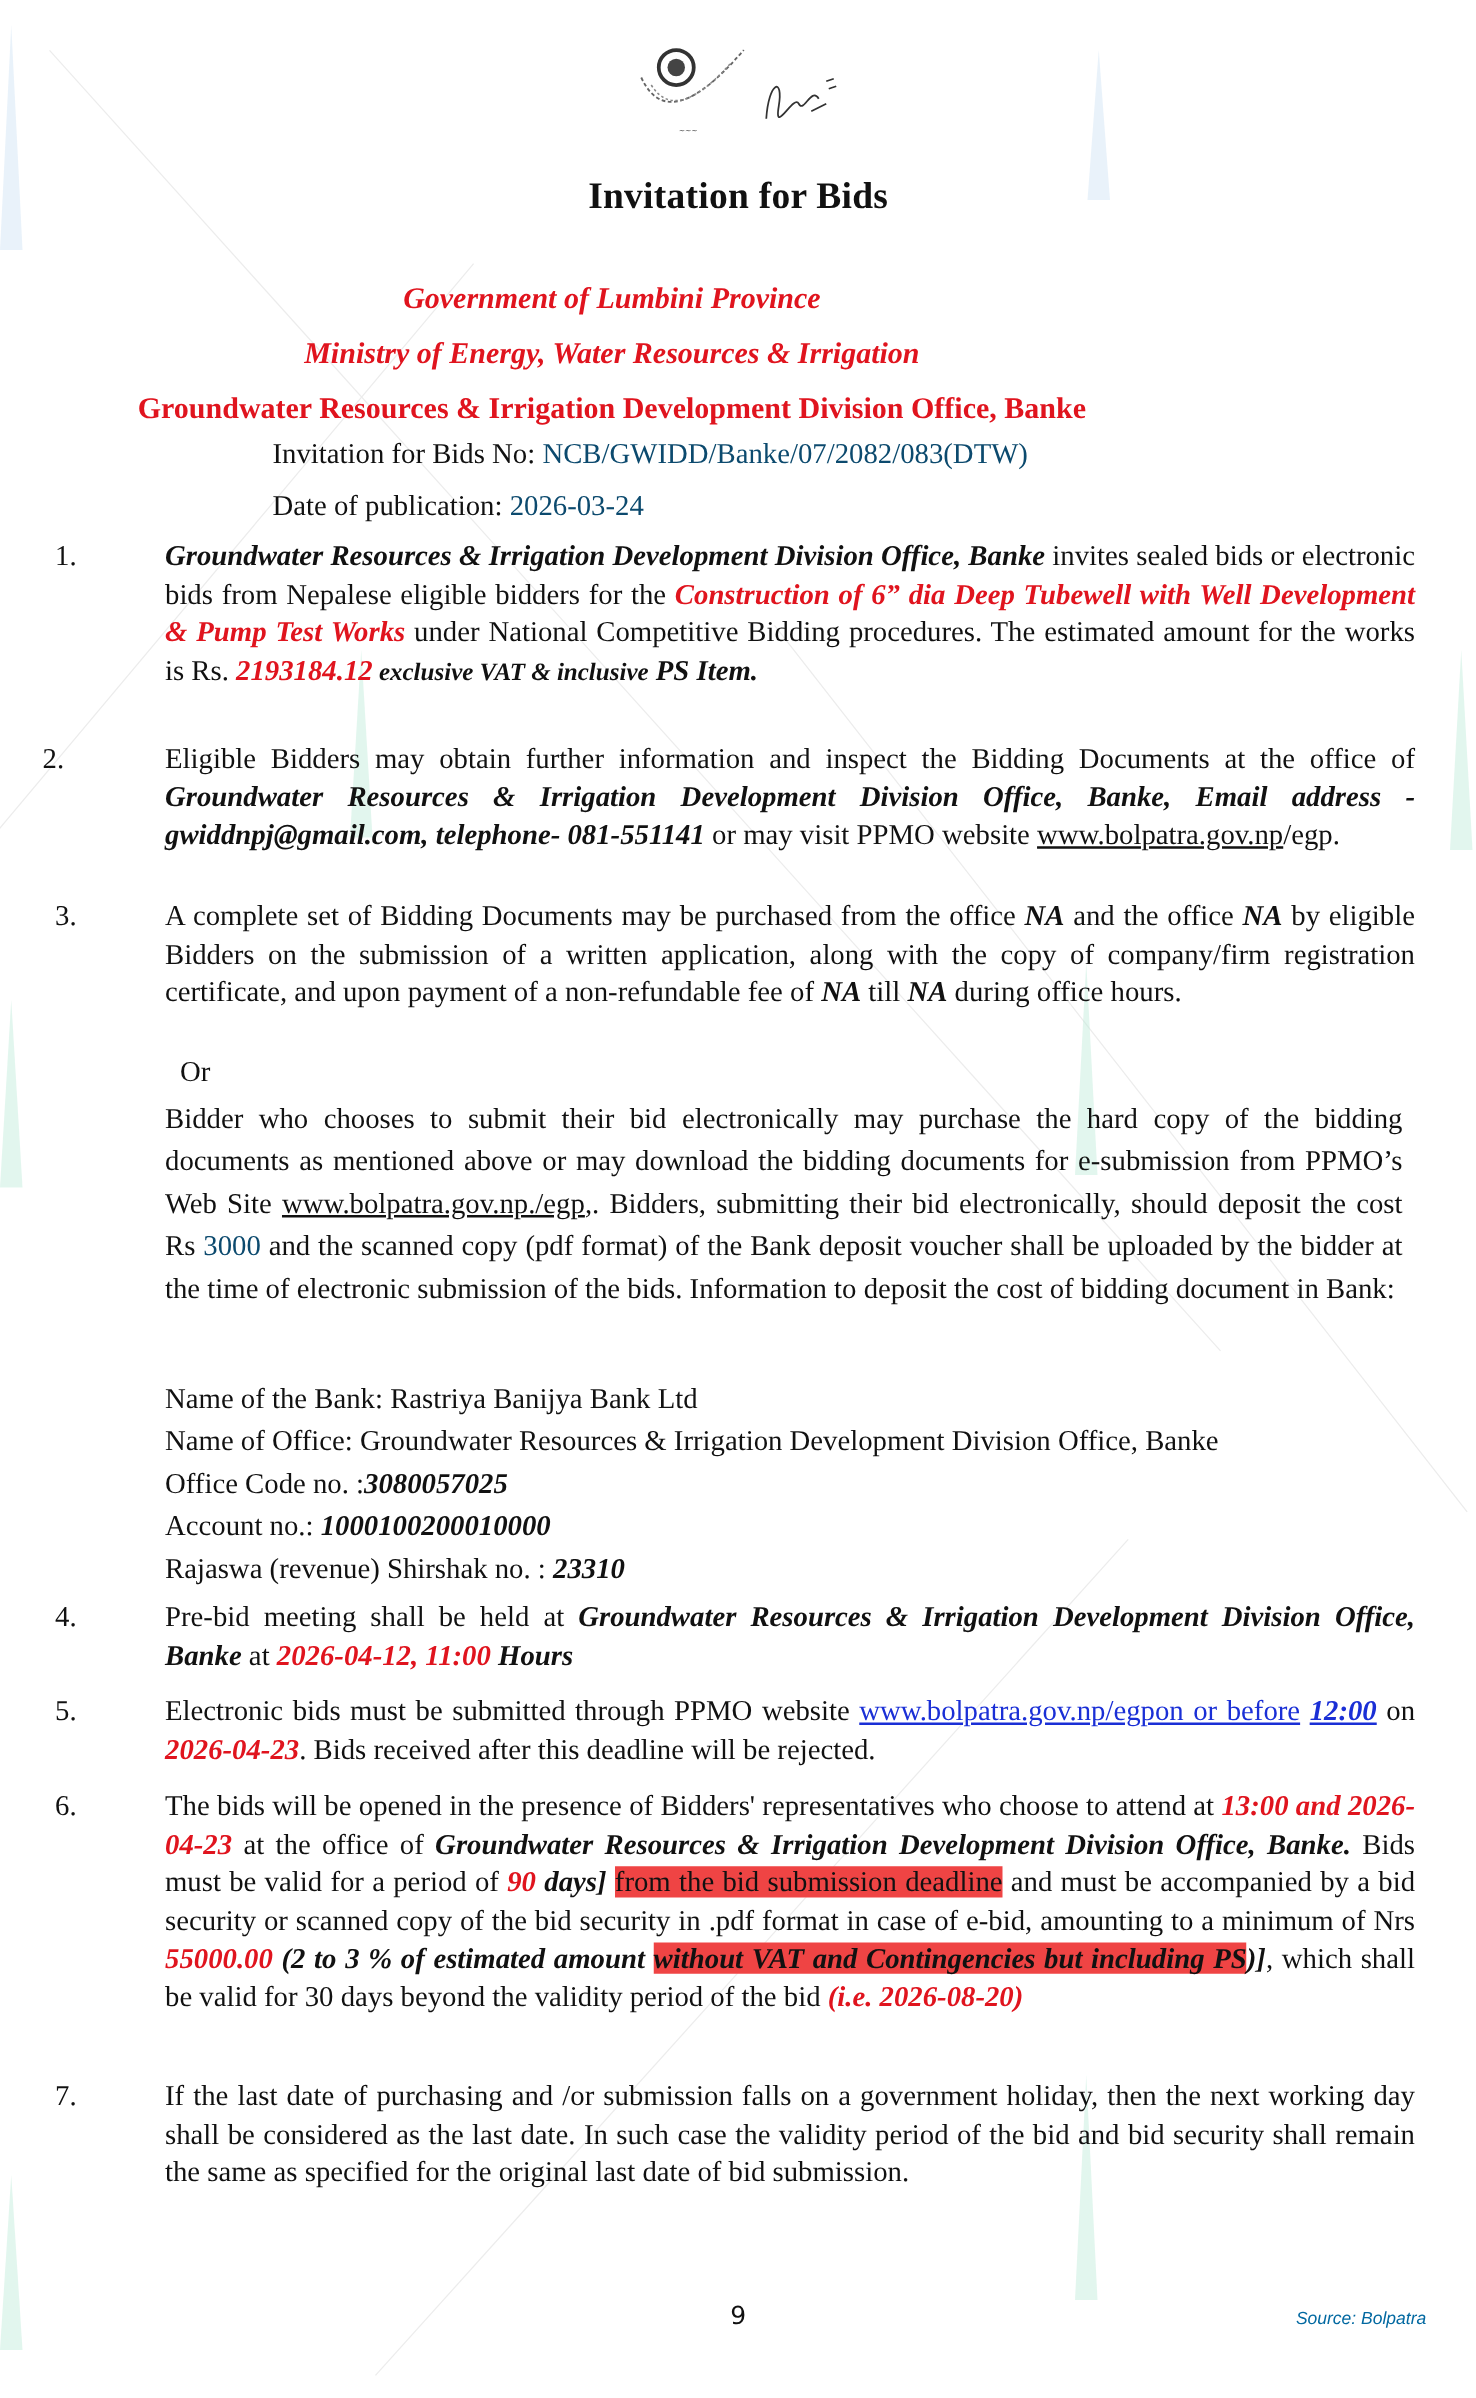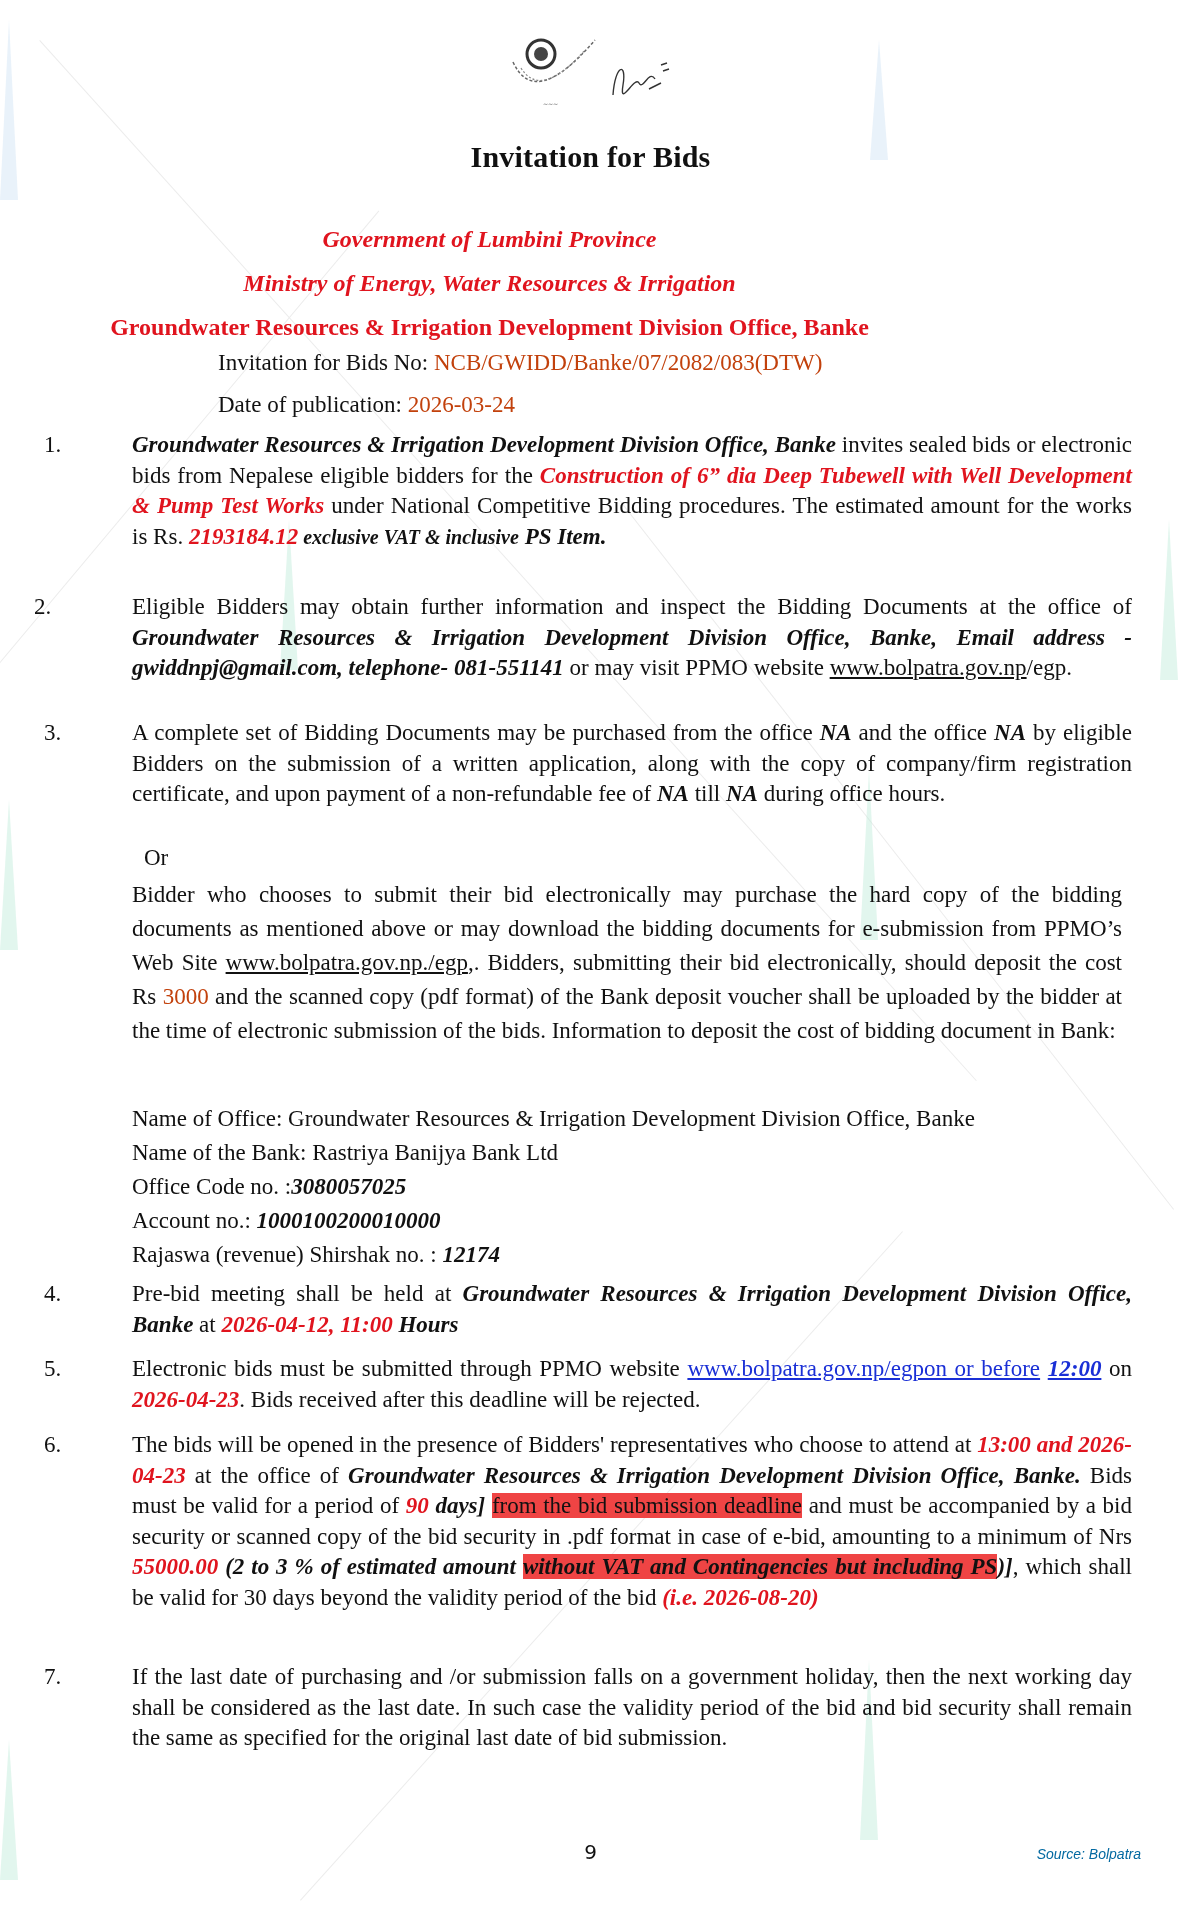--- a/index.html
+++ b/index.html
@@ -10,21 +10,21 @@
   .wm-arrow { position: absolute; width: 0; height: 0; border-left: 9px solid transparent; border-right: 9px solid transparent; opacity: .45; }
   .emblem { position: absolute; left: 505px; top: 32px; width: 100px; height: 80px; }
   .sign { position: absolute; left: 605px; top: 55px; width: 70px; height: 50px; }
   .title { position: absolute; left: 0; width: 1181px; top: 140px; text-align: center;
            font-weight: bold; font-size: 30px; letter-spacing: .2px; }
   .hdr { position: absolute; left: 0; width: 979px; text-align: center; color: #e0141e;
          font-size: 24px; }
   .hdr.i { font-style: italic; font-weight: bold; }
   .hdr.b { font-weight: bold; }
   .meta { position: absolute; left: 218px; font-size: 23px; }
-  .red { color: #c2410c; }
+  .red { color: #0c4a6e; }
   .redbi { color: #e0141e; font-style: italic; font-weight: bold; }
   .bi { font-style: italic; font-weight: bold; }
   .small-bi { font-style: italic; font-weight: bold; font-size: 20px; }
   .link { text-decoration: underline; }
   .blue { color: #1a2fd6; text-decoration: underline; }
   .hl { background: #ef4444; }
   .item { position: absolute; left: 0; width: 1181px; font-size: 23px; line-height: 30.5px; }
   .num { position: absolute; left: 44px; top: 0; }
   .body { position: absolute; left: 132px; width: 1000px; text-align: justify; }
   .para { position: absolute; left: 132px; width: 990px; font-size: 23px; line-height: 34px; text-align: justify; }
@@ -96,25 +96,25 @@
   <div class="body">
     <span>A complete set of Bidding Documents may be purchased from the office </span><span class="bi">NA</span><span> and the office </span><span class="bi">NA</span><span> by eligible Bidders on the submission of a written application, along with the copy of company/firm registration certificate, and upon payment of a non-refundable fee of </span><span class="bi">NA</span><span> till </span><span class="bi">NA</span><span> during office hours.</span>
   </div>
 </div>
 <div style="position:absolute;left:144px;top:845px;font-size:23px;">Or</div>
 <div class="para" style="top:878px;">
   <span>Bidder who chooses to submit their bid electronically may purchase the hard copy of the bidding documents as mentioned above or may download the bidding documents for e-submission from PPMO’s Web Site </span><span class="link">www.bolpatra.gov.np./egp</span><span>,. Bidders, submitting their bid electronically, should deposit the cost Rs </span><span class="red">3000</span><span> and the scanned copy (pdf format) of the Bank deposit voucher shall be uploaded by the bidder at the time of electronic submission of the bids. Information to deposit the cost of bidding document in Bank:</span>
 </div>
 
 <div class="bank" style="top:1102px;">
+  <div><span>Name of the Bank: </span><span>Rastriya Banijya Bank Ltd</span></div>
   <div><span>Name of Office: </span><span>Groundwater Resources &amp; Irrigation Development Division Office, Banke</span></div>
-  <div><span>Name of the Bank: </span><span>Rastriya Banijya Bank Ltd</span></div>
   <div><span>Office Code no. :</span><span class="bi">3080057025</span></div>
   <div><span>Account no.: </span><span class="bi">1000100200010000</span></div>
-  <div><span>Rajaswa (revenue) Shirshak no. : </span><span class="bi">12174</span></div>
+  <div><span>Rajaswa (revenue) Shirshak no. : </span><span class="bi">23310</span></div>
 </div>
 
 <div class="item" style="top:1279px;">
   <span class="num">4.</span>
   <div class="body">
     <span>Pre-bid meeting shall be held at </span><span class="bi">Groundwater Resources &amp; Irrigation Development Division Office, Banke</span><span> at </span><span class="redbi">2026-04-12, 11:00</span><span class="bi"> Hours</span>
   </div>
 </div>
 
 <div class="item" style="top:1354px;">

